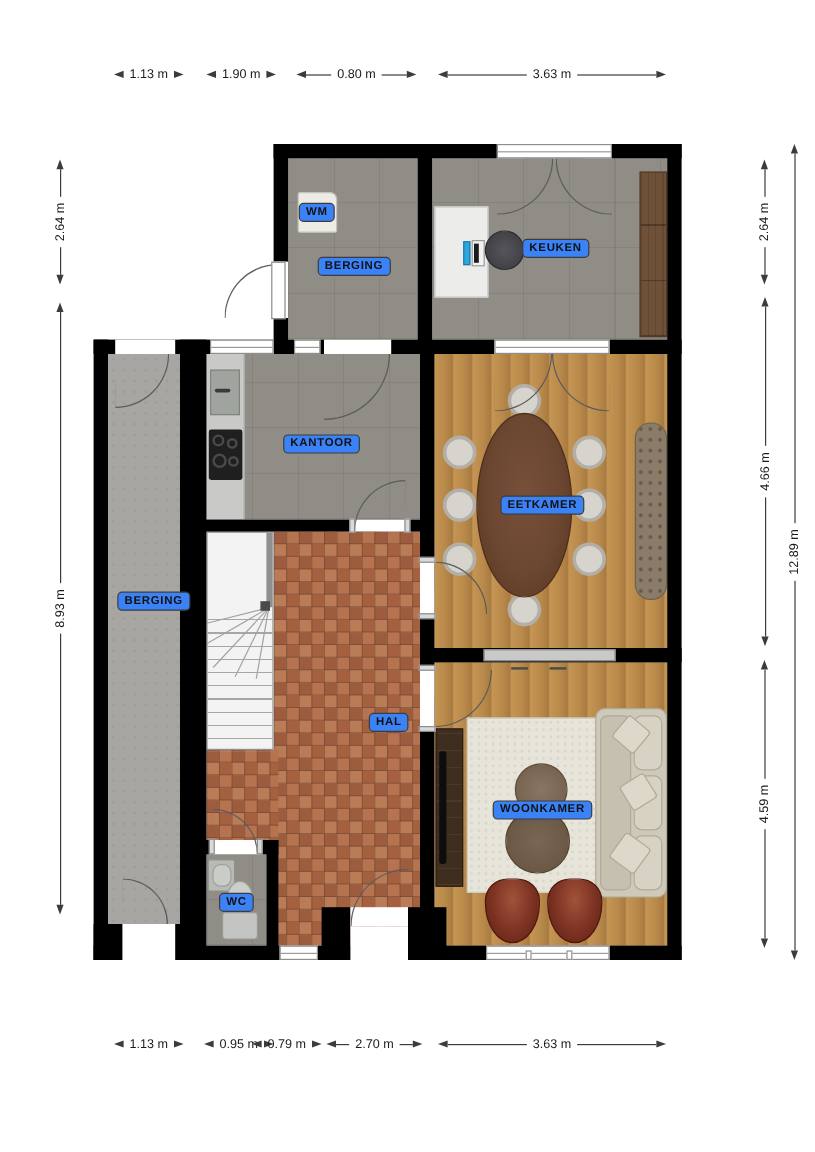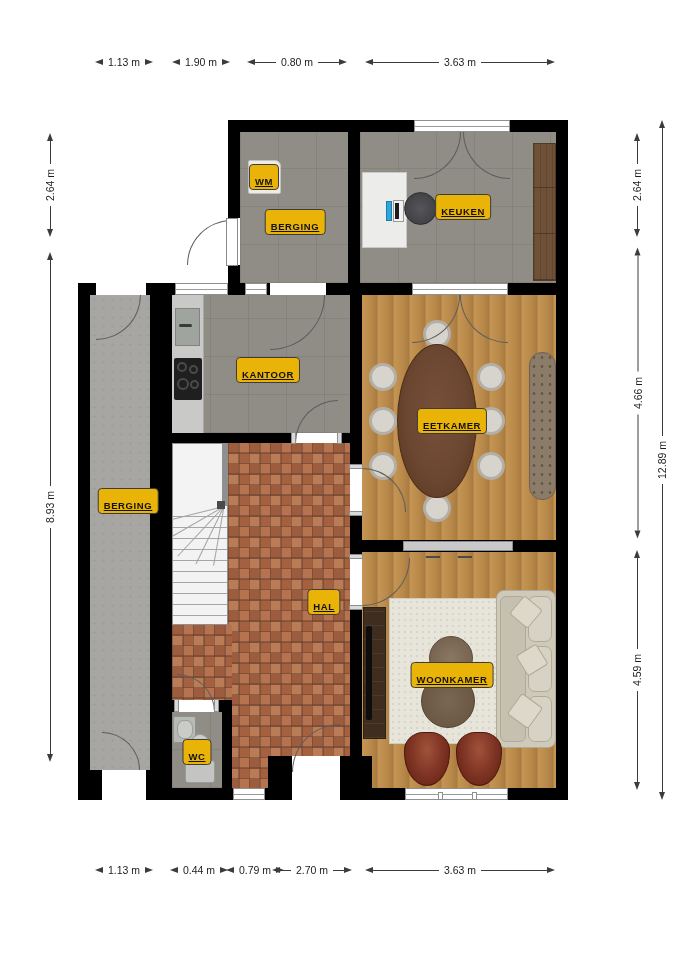--- a/index.html
+++ b/index.html
@@ -21,23 +21,23 @@
   .furn{position:absolute;z-index:10;box-sizing:border-box;}
   .opening{position:absolute;background:#fff;z-index:25;box-sizing:border-box;}
   .win{border:1px solid #8f8f8f;}
   .win-h{background-image:linear-gradient(#9a9a9a,#9a9a9a);background-size:100% 1px;background-position:center;background-repeat:no-repeat;}
   .arc{position:absolute;z-index:26;box-sizing:border-box;border:0 solid #5c5c5c;background:transparent;}
   .arc-tl{border-top:1.5px solid #5c5c5c;border-left:1.5px solid #5c5c5c;border-radius:100% 0 0 0;}
   .arc-tr{border-top:1.5px solid #5c5c5c;border-right:1.5px solid #5c5c5c;border-radius:0 100% 0 0;}
   .arc-br{border-bottom:1.5px solid #5c5c5c;border-right:1.5px solid #5c5c5c;border-radius:0 0 100% 0;}
   .arc-bl{border-bottom:1.5px solid #5c5c5c;border-left:1.5px solid #5c5c5c;border-radius:0 0 0 100%;}
   .jamb{position:absolute;background:#d9d9d9;border:1px solid #8d8d8d;z-index:27;box-sizing:border-box;}
-  .pill{position:absolute;transform:translate(-50%,-50%);background:#eab308;border:1px solid #3c3c3c;
-    border-radius:4px;padding:11px 5px 2px 5px;font-size:9.5px;font-weight:bold;letter-spacing:.6px;
-    color:#111;white-space:nowrap;z-index:30;text-decoration:underline;}
+  .pill{position:absolute;transform:translate(-50%,-50%);background:#3b82f6;border:1px solid #3c3c3c;
+    border-radius:4px;padding:1px 5px 2px 5px;font-size:9.5px;font-weight:bold;letter-spacing:.6px;
+    color:#111;white-space:nowrap;z-index:30;}
   .dim{position:absolute;display:flex;align-items:center;height:16px;font-size:10.5px;color:#1c1c1c;z-index:5;}
   .dim .ln{flex:1;height:1px;background:#3c3c3c;}
   .dim .lab{padding:0 5px;white-space:nowrap;line-height:16px;}
   .dim .aL{width:0;height:0;border-style:solid;border-width:3px 8px 3px 0;border-color:transparent #3c3c3c transparent transparent;}
   .dim .aR{width:0;height:0;border-style:solid;border-width:3px 0 3px 8px;border-color:transparent transparent transparent #3c3c3c;}
   .dim.v{transform:rotate(-90deg);}
   .dchair{position:absolute;width:28px;height:28px;border-radius:50%;background:#d7d4cd;
     border:3px solid #b3afa6;box-sizing:border-box;z-index:9;}
   .achair{position:absolute;width:46px;height:54px;z-index:11;
     border-radius:42% 42% 50% 50% / 34% 34% 62% 62%;
@@ -241,25 +241,25 @@
   <div class="dim" style="left:95px;top:862px;width:58px;">
       <span class="aL"></span>
       <span class="ln"></span>
       <span class="lab">1.13 m</span>
       <span class="ln"></span>
       <span class="aR"></span>
     </div>
   <div class="dim" style="left:170px;top:862px;width:52px;">
       <span class="aL"></span>
       <span class="ln"></span>
-      <span class="lab">0.44 m</span>
-      <span class="ln"></span>
-      <span class="aR"></span>
-    </div>
-  <div class="dim" style="left:226px;top:862px;width:42px;">
+      <span class="lab">0.95 m</span>
+      <span class="ln"></span>
+      <span class="aR"></span>
+    </div>
+  <div class="dim" style="left:226px;top:862px;width:42px;justify-content:flex-end;">
       <span class="aL"></span>
       <span class="lab">0.79 m</span>
       <span class="aR"></span>
     </div>
   <div class="dim" style="left:272px;top:862px;width:80px;">
       <span class="aL"></span>
       <span class="ln"></span>
       <span class="lab">2.70 m</span>
       <span class="ln"></span>
       <span class="aR"></span>

